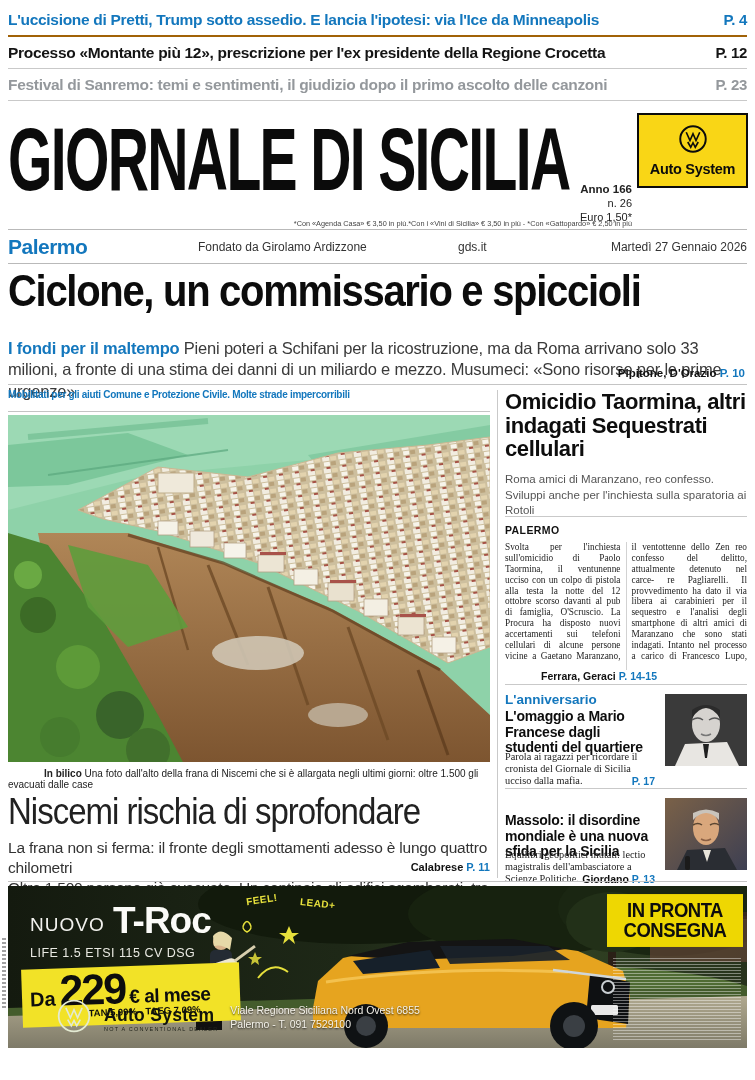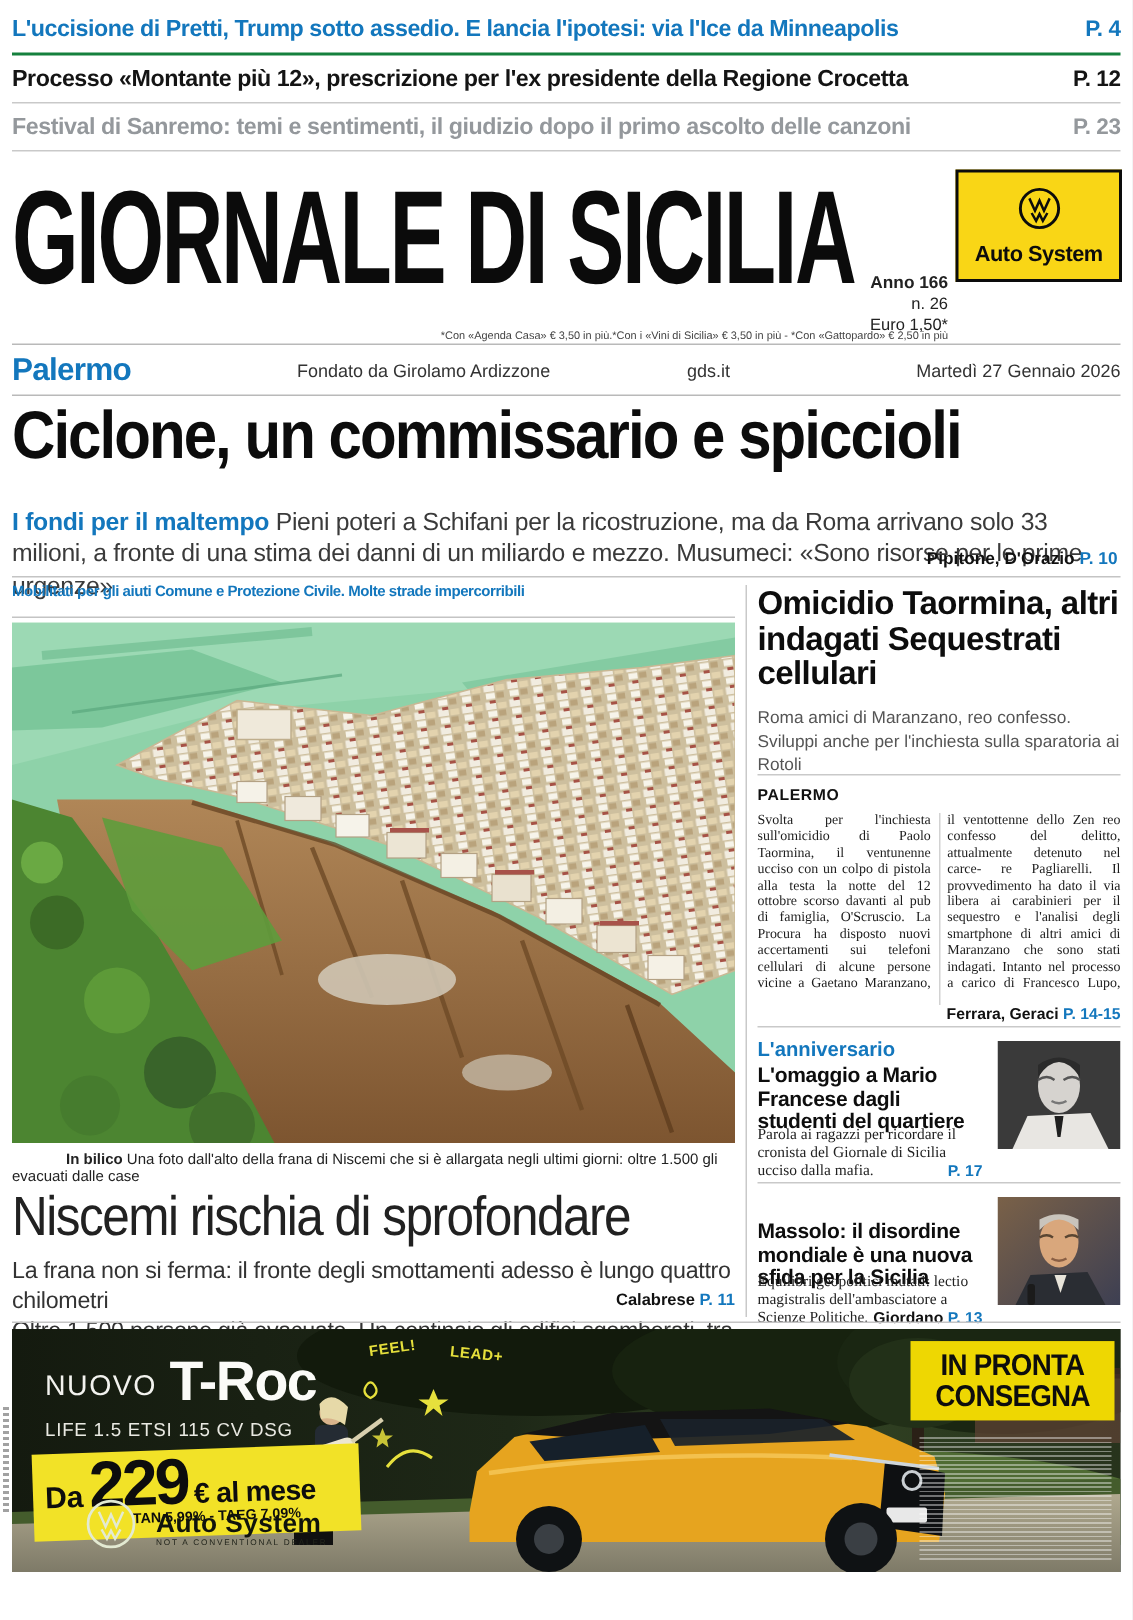--- a/index.html
+++ b/index.html
@@ -4,21 +4,21 @@
 <style>
   html,body{margin:0;padding:0;background:#e9e9e9;}
   .page{position:relative;width:755px;height:1080px;background:#ffffff;overflow:hidden;
         font-family:"Liberation Sans",sans-serif;color:#111;}
   .rule{position:absolute;left:8px;right:8px;height:1px;background:#c4c4c4;}
   
   .top-strip{position:absolute;top:4px;left:8px;right:8px;}
   .ts-row{display:flex;justify-content:space-between;align-items:center;height:31px;
           font-weight:bold;font-size:15.5px;letter-spacing:-0.3px;white-space:nowrap;}
   .ts-row .pg{font-size:15px;margin-left:12px;}
-  .ts-1{color:#1377bd;border-bottom:2px solid #15803d;}
+  .ts-1{color:#1377bd;border-bottom:2px solid #a16207;}
   .ts-2{color:#141414;border-bottom:1px solid #c9c9c9;}
   .ts-3{color:#94989c;border-bottom:1px solid #c9c9c9;}
   
   .gds-title{position:absolute;left:8px;top:108px;margin:0;font-weight:900;font-size:68px;
              letter-spacing:-2px;white-space:nowrap;color:#0b0b0b;
              transform:scale(0.84,1.30);transform-origin:left top;}
   .issue-info{position:absolute;top:182px;left:420px;width:212px;text-align:right;
               font-size:11px;line-height:1.25;color:#222;}
   .issue-info b{font-size:11.5px;}
   .price-note{position:absolute;top:219px;left:8px;width:624px;text-align:right;
@@ -60,21 +60,21 @@
   .rcol{position:absolute;top:390px;left:505px;width:242px;height:492px;}
   .rcol .abs{position:absolute;left:0;right:0;}
   .crime-headline{font-size:22px;font-weight:800;line-height:1.07;letter-spacing:-0.4px;
                   color:#0d0d0d;margin:0;}
   .crime-standfirst{font-size:11.5px;line-height:1.35;color:#555;}
   .rrule{height:1px;background:#c9c9c9;}
   .dl-label{font-size:10.5px;font-weight:bold;letter-spacing:0.4px;color:#111;}
   .body-cols{column-count:2;column-gap:11px;column-rule:1px solid #d2d2d2;height:128px;
              overflow:hidden;font-family:"Liberation Serif",serif;font-size:9.3px;line-height:1.17;
              text-align:justify;color:#1c1c1c;}
-  .r-byline{text-align:right;font-size:10.5px;}
+  .r-byline{font-size:10.5px;}
   .sec-label{color:#1377bd;font-weight:bold;font-size:13.5px;}
   .sec-headline{font-size:14px;font-weight:700;line-height:1.12;letter-spacing:-0.2px;color:#0d0d0d;margin:0;}
   .sec-text{font-family:"Liberation Serif",serif;font-size:10.3px;line-height:1.18;color:#222;}
   .sec-photo{position:absolute;right:0;width:82px;}
   .sec-wrap{padding-right:92px;}
   
   .ad{position:absolute;top:886px;left:8px;width:739px;height:162px;overflow:hidden;background:#141a0f;}
   .ad-nuovo{position:absolute;top:28px;left:22px;color:#f2f2ee;font-size:19px;letter-spacing:1px;}
   .ad-model{position:absolute;top:14px;left:105px;color:#fbfbf8;font-size:37px;font-weight:900;
             letter-spacing:-1px;}
@@ -375,17 +375,21 @@
         <svg width="36" height="36" viewBox="0 0 40 40">
           <circle cx="20" cy="20" r="17" fill="none" stroke="#e3ead2" stroke-width="2"></circle>
           <polyline points="11,11 16,22 20,13 24,22 29,11" fill="none" stroke="#e3ead2" stroke-width="1.8"></polyline>
           <polyline points="13,24 17,31 20,25 23,31 27,24" fill="none" stroke="#e3ead2" stroke-width="1.8"></polyline>
         </svg>
       </span>
       <div>
         <div class="dealer-name">Auto System</div>
         <div class="dealer-tag">NOT A CONVENTIONAL DEALER</div>
       </div>
+      <div class="dealer-addr">
+        <div>Viale Regione Siciliana Nord Ovest 6855</div>
+        <div>Palermo - T. 091 7529100</div>
+      </div>
     </div>
   </div>
 
   <div class="vcode"></div>
 </div>
 
 </body></html>

